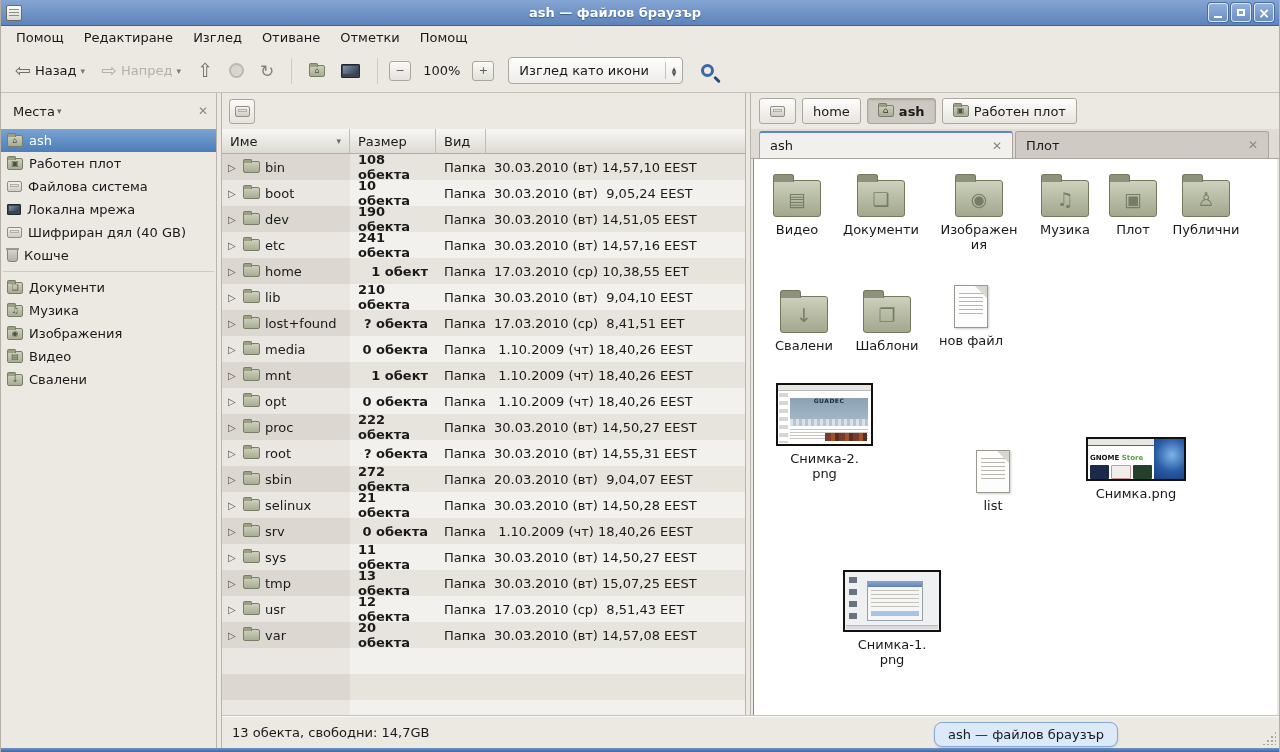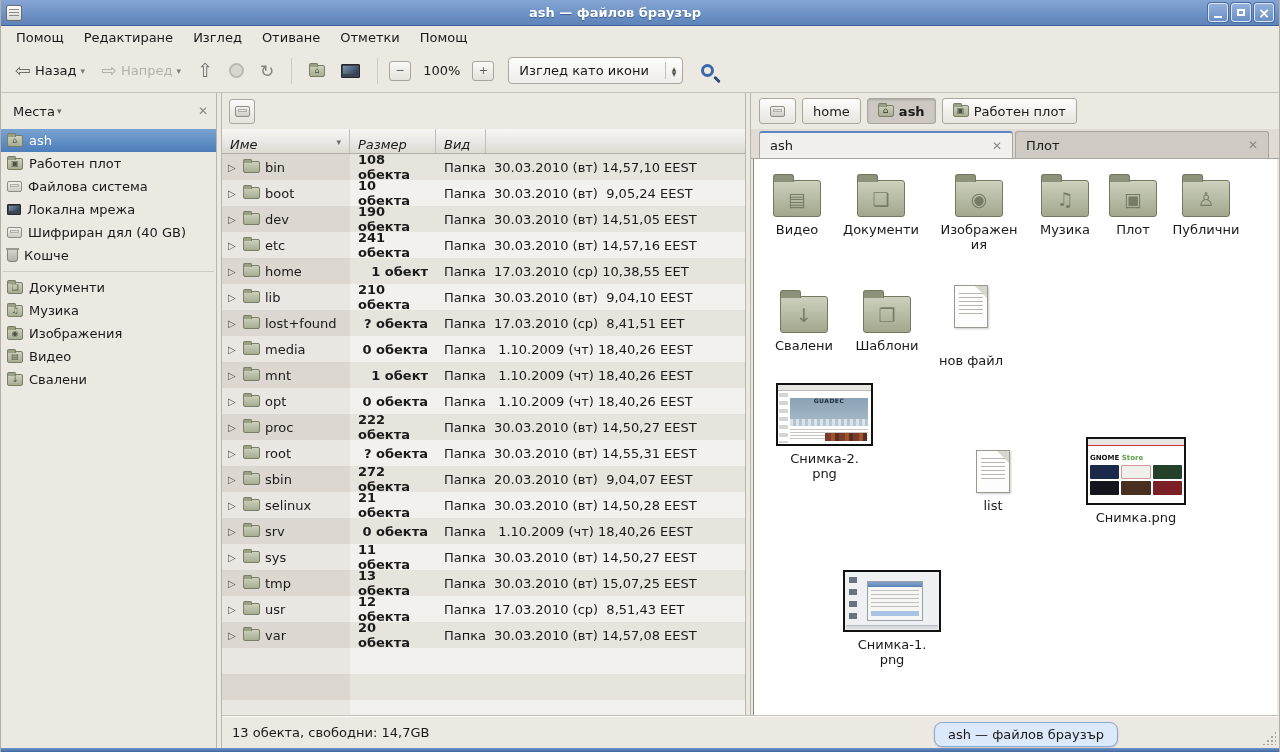--- a/index.html
+++ b/index.html
@@ -72,21 +72,21 @@
 
   
   .content { flex:1; display:flex; flex-direction:column; min-width:0; }
   .panes { flex:1; display:flex; min-height:0; }
 
   
   .tree-pane { width:524px; flex:0 0 524px; display:flex; flex-direction:column; border-right:1px solid #b9b5ad; background:#f1efeb; }
   .tree-pathbar { height:36px; flex:0 0 36px; background:#ece8e2; display:flex; align-items:center; padding:0 7px; }
   .root-btn { width:26px; height:25px; border:1px solid #aba79f; border-radius:3px; background:linear-gradient(#fbfaf8,#e6e3dd); display:flex; align-items:center; justify-content:center; }
   .tree-header { height:25px; flex:0 0 25px; display:flex; background:linear-gradient(#f8f7f5,#dddad3); border-bottom:1px solid #b3afa7; }
-  .th { display:flex; align-items:flex-start; padding:8px 8px; border-right:1px solid #c2beb6;font-style:italic; }
+  .th { display:flex; align-items:center; padding:0 8px; border-right:1px solid #c2beb6; }
   .sort-caret { margin-left:auto; font-size:9px; color:#6d6b67; }
   .c-name { width:128px; flex:0 0 128px; }
   .c-size { width:86px; flex:0 0 86px; }
   .c-kind { width:50px; flex:0 0 50px; }
   .c-date { flex:1; }
   .tree-body { flex:1; overflow:hidden; display:flex; flex-direction:column; }
   .tr { height:26px; flex:0 0 26px; display:flex; align-items:stretch; background:#f3f1ed; }
   .tr.odd { background:#e7e3dd; }
   .td { display:flex; align-items:center; padding:0 8px; }
   .td.c-name { background:#eae7e2; padding:0 4px 0 6px; gap:5px; }
@@ -119,21 +119,21 @@
   
   .thumb { border:2px solid #111; background:#fff; overflow:hidden; position:relative; }
   .t-guadec { width:97px; height:63px; }
   .g-top { height:6px; background:#e8e6e2; border-bottom:1px solid #bbb; }
   .g-left { position:absolute; left:1px; top:8px; width:9px; bottom:1px; background:repeating-linear-gradient(#d8d6d2 0 4px, #fff 4px 8px); }
   .g-banner { margin:2px 3px 0 12px; height:28px; background:linear-gradient(#8ba2b5,#a9bcca); position:relative; text-align:center; }
   .g-title { font-size:6px; font-weight:bold; color:#1c2a38; line-height:1; display:block; margin-top:7px; letter-spacing:0.5px; }
   .g-banner::after { content:""; position:absolute; left:0; right:0; bottom:0; height:7px; background:repeating-linear-gradient(90deg,#e7edf2 0 3px, #b9c8d3 3px 6px); opacity:.8; }
   .g-lines { margin:3px 3px 0 12px; height:10px; background:repeating-linear-gradient(#c9c6c2 0 1px, transparent 1px 3px); }
   .g-pics { position:absolute; right:4px; bottom:3px; width:42px; height:8px; background:repeating-linear-gradient(90deg,#7a3b2a 0 6px, #a0522d 6px 10px, #5a2d22 10px 14px); }
-  .t-store { width:100px; height:68px; display:flex;flex-direction:column; }
+  .t-store { width:100px; height:44px; display:flex; }
   .s-left { flex:1; padding:2px; }
   .s-top { height:7px; background:#e8e6e2; border-bottom:1px solid #c33; margin:-2px -2px 2px -2px; }
   .s-brand { font-size:7px; font-weight:bold; color:#111; }
   .s-brand2 { font-size:7px; font-weight:bold; color:#5a9e4a; }
   .s-grid { display:grid; grid-template-columns:repeat(3,1fr); gap:2px; margin-top:2px; }
   .shirt { height:14px; border-radius:1px; }
   .shirt:nth-child(1){background:#1b2a4a;} .shirt:nth-child(2){background:#f1efec; border:1px solid #c99;}
   .shirt:nth-child(3){background:#23402a;} .shirt:nth-child(4){background:#15151d;}
   .shirt:nth-child(5){background:#4a2e1f;} .shirt:nth-child(6){background:#7a1f24;}
   .s-right { width:30px; background:radial-gradient(circle at 60% 40%, #7db4e6, #2a5ba6 55%, #153e7e); }
@@ -618,21 +618,21 @@
                 </div>
               </div>
               <div class="icon-item" style="left: 90px; top: 129px;">
                 <div class="bfolder">
                   <span class="bfg">❐</span>
                 </div>
                 <div class="icap">
                   <div>Шаблони</div>
                 </div>
               </div>
-              <div class="icon-item" style="left: 174px; top: 126px; gap: 20px;">
+              <div class="icon-item" style="left: 174px; top: 126px;">
                 <div class="bigfile"></div>
                 <div class="icap">
                   <div>нов файл</div>
                 </div>
               </div>
               <div class="icon-item" style="left: 20px; top: 224px; width: 101px;">
                 <div class="thumb t-guadec">
                   <div class="g-top"></div>
                   <div class="g-left"></div>
                   <div class="g-banner">

